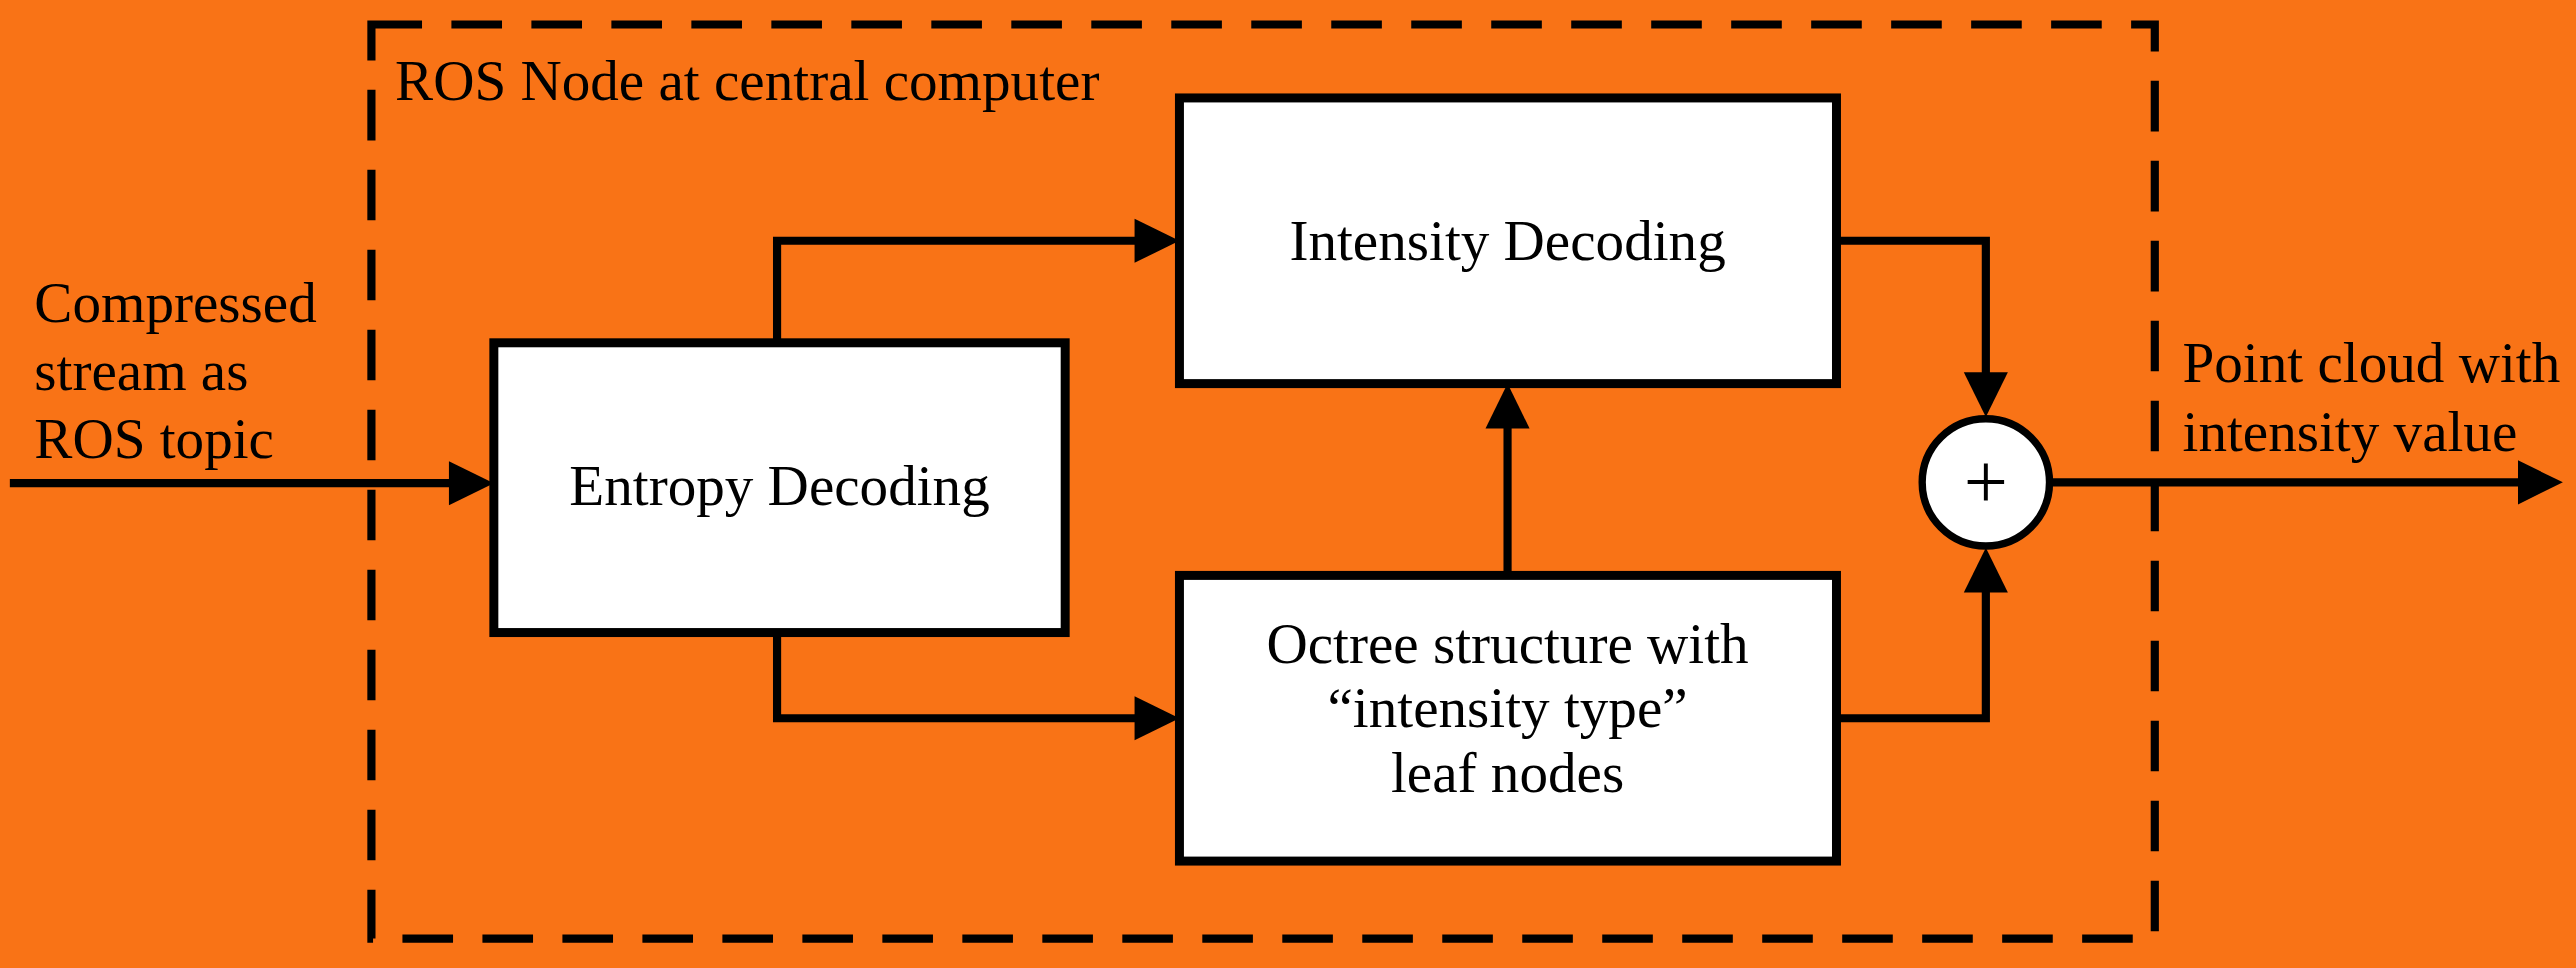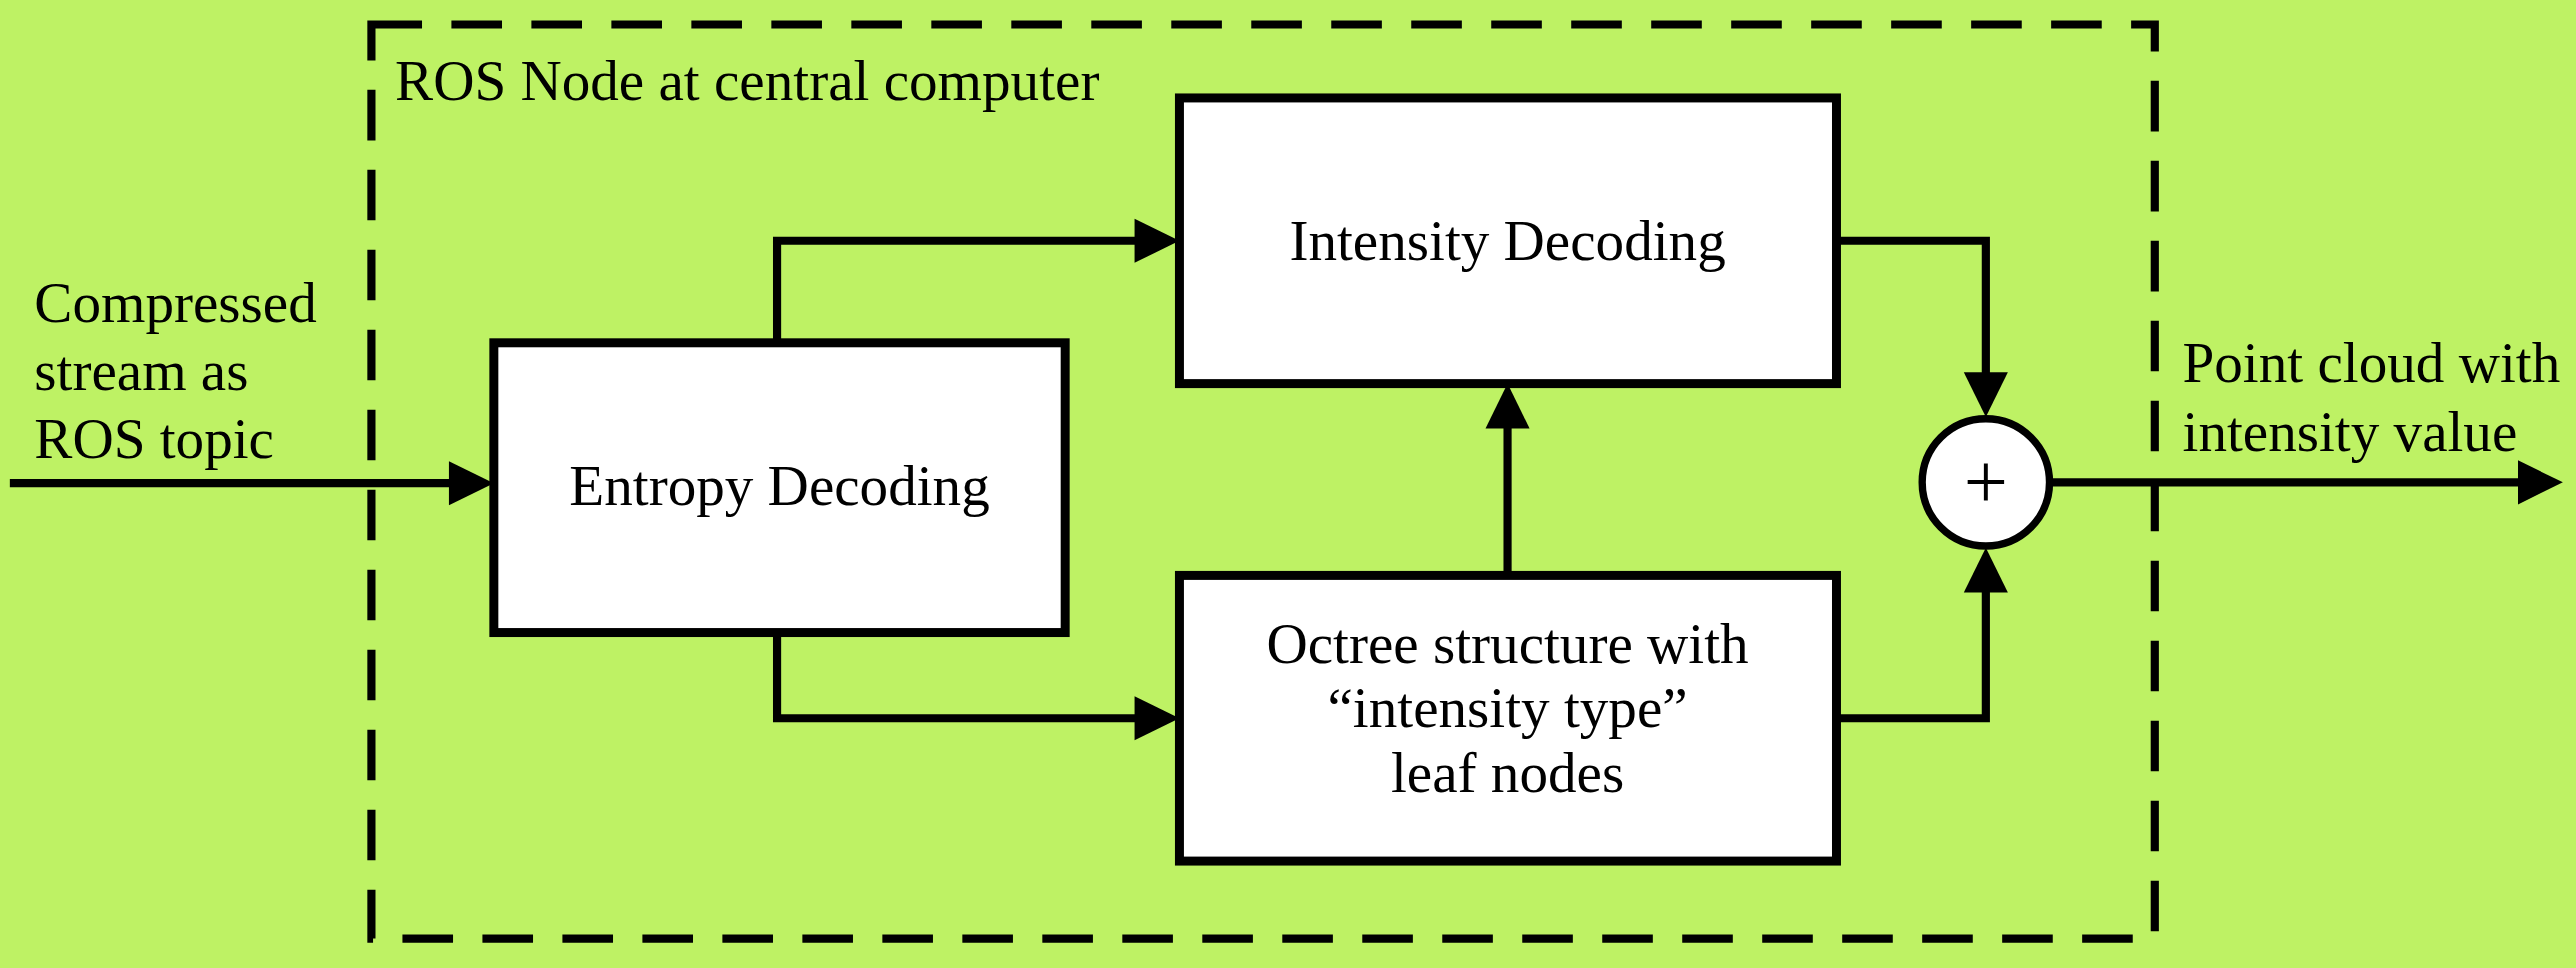--- a/index.html
+++ b/index.html
@@ -4,21 +4,21 @@
 <style>
   html, body {
     margin: 0;
     padding: 0;
     background: #ffffff;
   }
   .stage {
     position: relative;
     width: 2576px;
     height: 968px;
-    background: #bef264;
+    background: #f97316;
     overflow: hidden;
   }
   svg {
     display: block;
   }
   .diagram-text {
     font-family: "Liberation Serif", "DejaVu Serif", serif;
     font-size: 70px;
     fill: #000000;
   }

